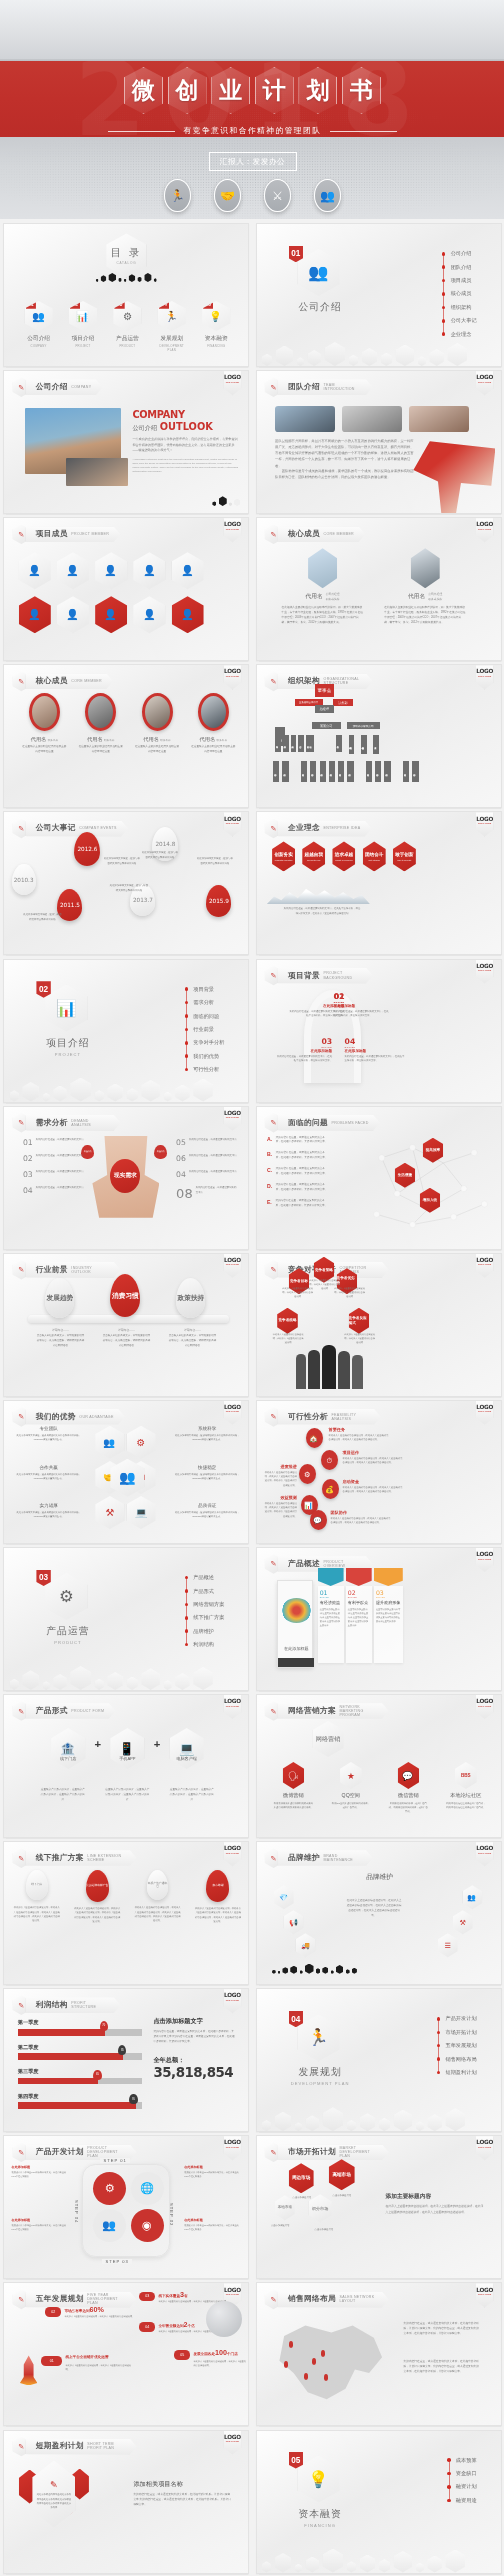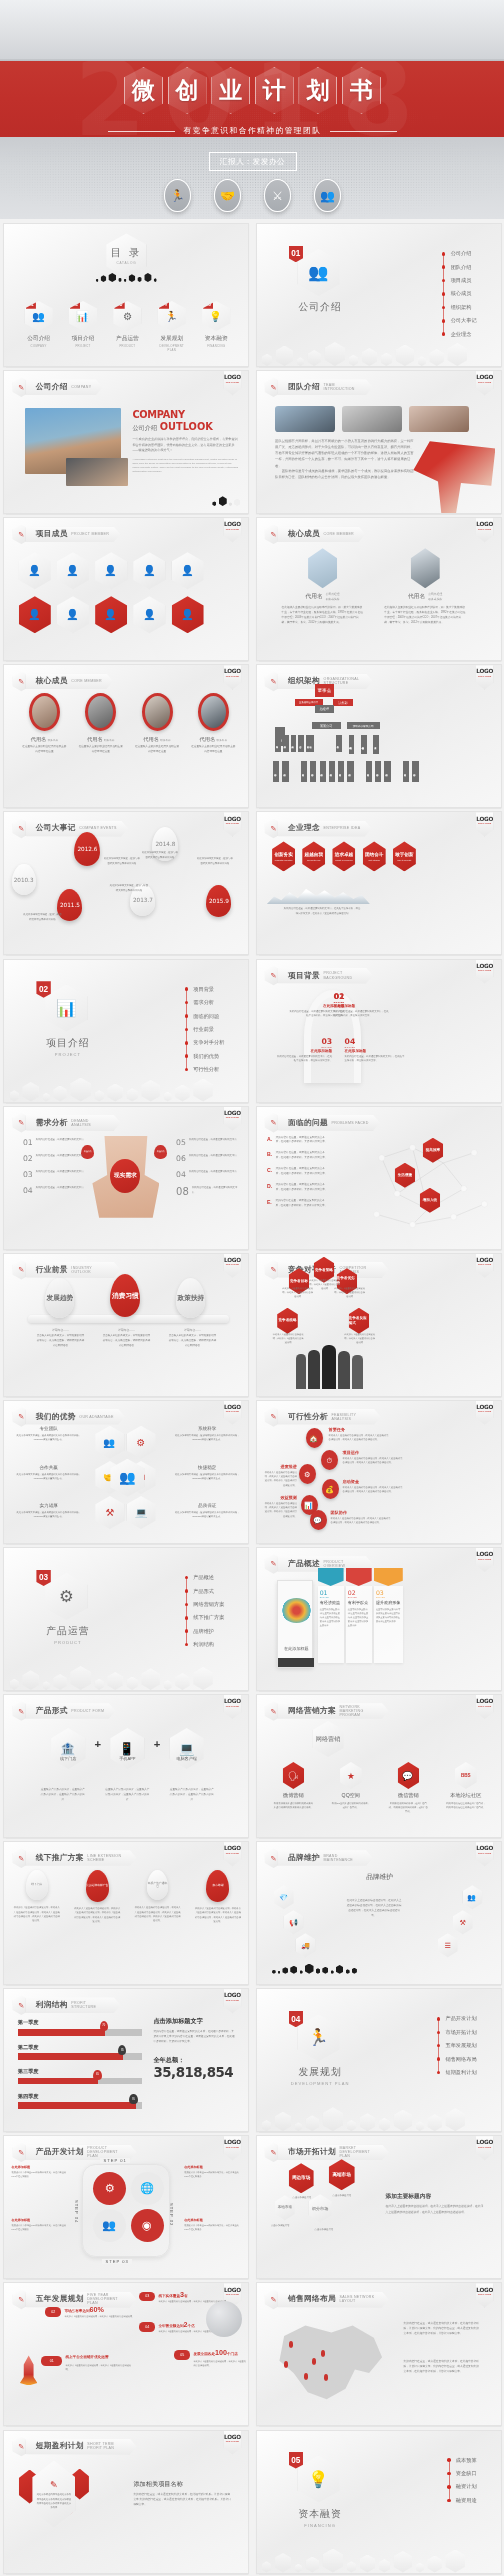--- a/index.html
+++ b/index.html
@@ -813,21 +813,21 @@
           </div>
         <div style="display:flex;gap:3px;align-items:flex-start;margin-bottom:7.2px">
             <span style="font-size:7.7px;color:#8a8a8a;font-family:'DejaVu Sans',sans-serif">06</span>
             <span class="body-cn" style="font-size:2.4px">您的内容打在这里，或者通过复制您的文本后</span>
           </div>
         <div style="display:flex;gap:3.1px;align-items:flex-start;margin-bottom:7.2px">
             <span style="font-size:7.7px;color:#8a8a8a;font-family:'DejaVu Sans',sans-serif">04</span>
             <span class="body-cn" style="font-size:2.4px">您的内容打在这里，或者通过复制您的文本后</span>
           </div>
         <div style="display:flex;gap:3.1px;align-items:flex-start">
-            <span style="font-size:10px;color:#8a8a8a;font-family:'DejaVu Sans',sans-serif">08</span>
+            <span style="font-size:13px;color:#8a8a8a;font-family:'DejaVu Sans',sans-serif">08</span>
             <span class="body-cn" style="font-size:2.4px">您的内容打在这里，或者通过复制您的文本后</span>
           </div>
       </div>
     </div>
 
     <div class="slide">
       <div class="hdr">
         <div class="hdr-hex">✎</div>
         <div class="hdr-plate">
           <span class="hdr-cn">面临的问题</span>

